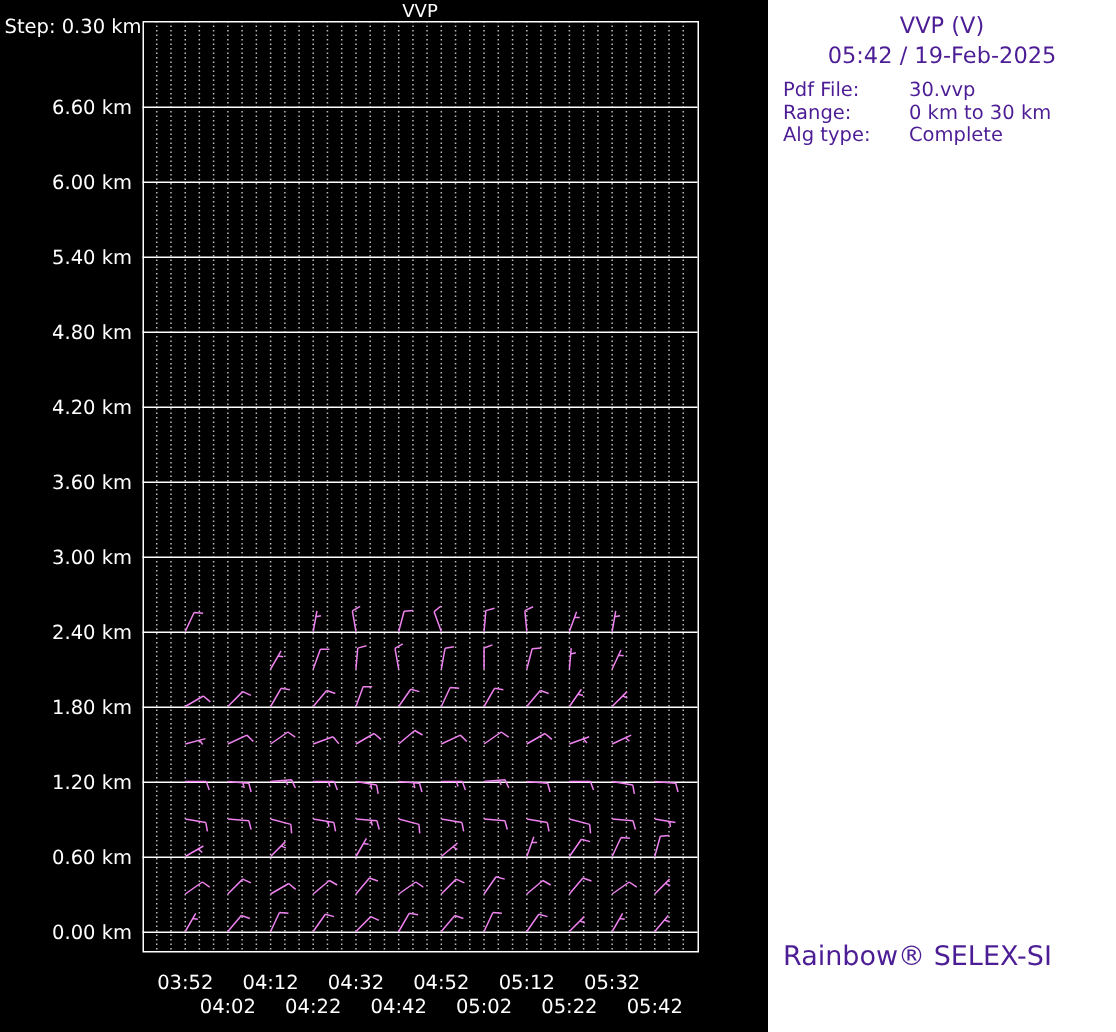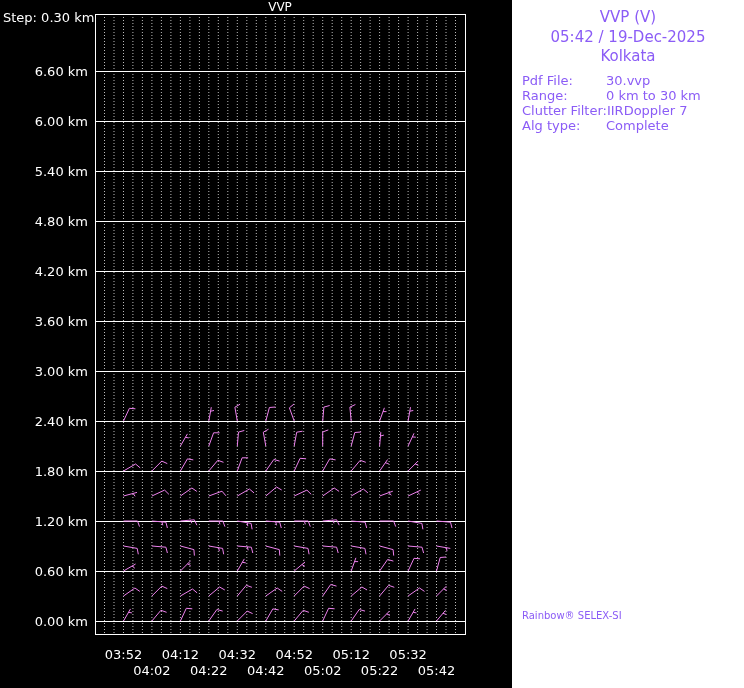--- a/index.html
+++ b/index.html
@@ -1,26 +1,26 @@
 <!DOCTYPE html>
 <html><head>
 <meta charset="utf-8">
 <style>
   html,body{margin:0;padding:0;background:#000;}
   .app{width:744px;height:688px;display:flex;font-family:"DejaVu Sans",sans-serif;overflow:hidden;}
   .plot-panel{width:512px;height:688px;flex:0 0 auto;background:#000;}
   #plot-svg{display:block;}
   #plot-svg text{font-family:"DejaVu Sans",sans-serif;}
-  .info-panel{flex:1;background:#ffffff;color:#8b5cf6;position:relative;padding-top:8px;font-size:13px;}
+  .info-panel{flex:1;background:#ffffff;color:#4c1d95;position:relative;padding-top:8px;font-size:13px;}
   .info-title{text-align:center;font-size:15px;line-height:19.5px;white-space:nowrap;}
   .fields{margin:6px 0 0 10px;}
   .frow{display:flex;line-height:15.1px;white-space:nowrap;}
   .flbl{flex:0 0 auto;min-width:84px;}
   .fval{flex:0 0 auto;text-align:center;}
-  .footer{position:absolute;left:10px;bottom:67px;font-size:10px;white-space:nowrap;}
+  .footer{position:absolute;left:10px;bottom:40px;font-size:18px;white-space:nowrap;}
 </style>
 </head>
 <body>
 
 <div class="app">
   <div class="plot-panel">
     <svg id="plot-svg" width="512" height="688">
         <line x1="104.5" y1="14" x2="104.5" y2="634" stroke="#bbbbbb" stroke-width="1" stroke-dasharray="1 2"></line>
         <line x1="114.0" y1="14" x2="114.0" y2="634" stroke="#bbbbbb" stroke-width="1" stroke-dasharray="1 2"></line>
         <line x1="123.5" y1="14" x2="123.5" y2="634" stroke="#bbbbbb" stroke-width="1" stroke-dasharray="1 2"></line>
@@ -191,34 +191,29 @@
         <path d="M294.2 621.0 L303.2 610.3 M303.2 610.3 L308.9 612.3" stroke="#ee82ee" fill="none" stroke-width="1"></path>
         <path d="M322.7 621.0 L328.6 608.3 M328.6 608.3 L334.6 608.8" stroke="#ee82ee" fill="none" stroke-width="1"></path>
         <path d="M351.2 621.0 L359.2 609.5 M359.2 609.5 L365.0 611.1" stroke="#ee82ee" fill="none" stroke-width="1"></path>
         <path d="M379.6 621.0 L389.5 611.1 M386.7 613.9 L389.9 615.4" stroke="#ee82ee" fill="none" stroke-width="1"></path>
         <path d="M408.1 621.0 L415.1 608.9 M413.1 612.3 L416.5 612.9" stroke="#ee82ee" fill="none" stroke-width="1"></path>
         <path d="M436.5 621.0 L445.5 610.3 M443.0 613.3 L446.3 614.5" stroke="#ee82ee" fill="none" stroke-width="1"></path>
       </svg>
   </div>
   <div class="info-panel">
     <div class="info-title">VVP (V)</div>
-    <div class="info-title">05:42 / 19-Dec-2025</div>
-    <div class="info-title">Kolkata</div>
+    <div class="info-title">05:42 / 19-Feb-2025</div>
     <div id="fields" class="fields">
         <div class="frow">
           <span class="flbl">Pdf File:</span>
           <span class="fval">30.vvp</span>
         </div>
         <div class="frow">
           <span class="flbl">Range:</span>
           <span class="fval">0 km to 30 km</span>
-        </div>
-        <div class="frow">
-          <span class="flbl">Clutter Filter:</span>
-          <span class="fval">IIRDoppler 7</span>
         </div>
         <div class="frow">
           <span class="flbl">Alg type:</span>
           <span class="fval">Complete</span>
         </div>
       </div>
     <div class="footer">Rainbow® SELEX-SI</div>
   </div>
 </div>
 

